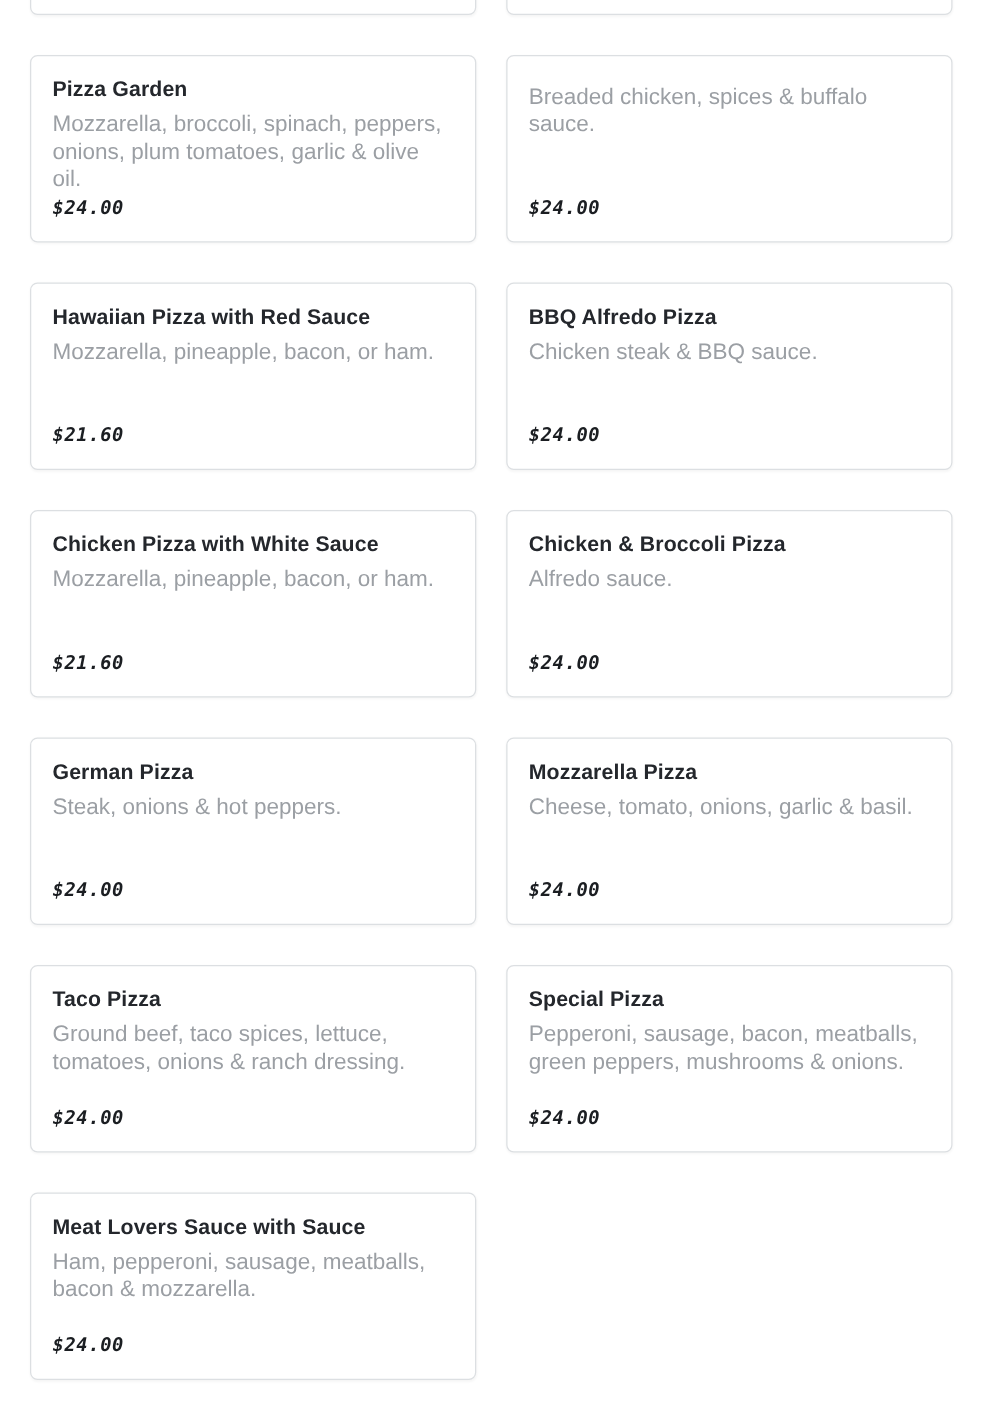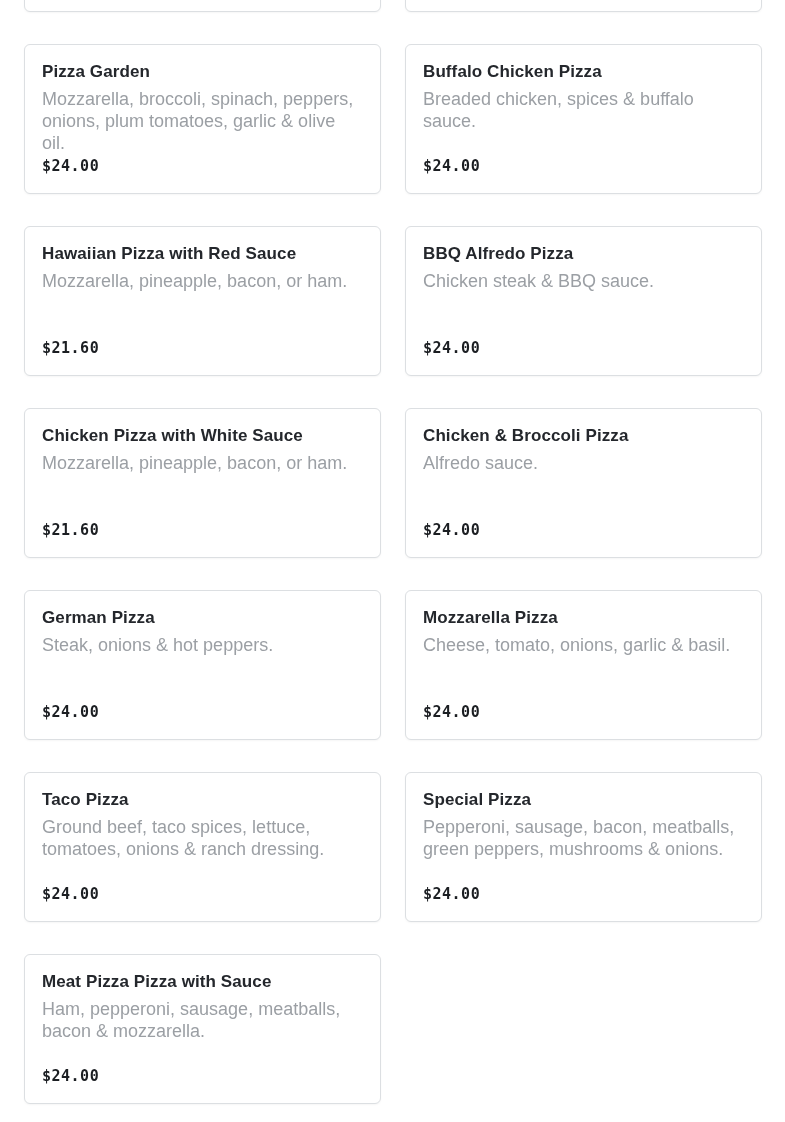--- a/index.html
+++ b/index.html
@@ -50,38 +50,38 @@
     line-height: 22px;
     color: var(--item-description);
   }
   .card-price {
     margin-top: auto;
     font-family: "DejaVu Sans Mono", "Liberation Mono", monospace;
     font-size: 15px;
     font-weight: 700;
     letter-spacing: 0.5px;
     color: var(--item-price);
+    font-style: italic;
   }
 </style>
 </head>
 <body>
 
 <div class="menu-grid" id="menu-grid">
 
   <div class="card partial"></div>
   <div class="card partial"></div>
 
   <div class="card">
     <div class="card-title">Pizza Garden</div>
     <div class="card-desc">Mozzarella, broccoli, spinach, peppers, onions, plum tomatoes, garlic &amp; olive oil.</div>
     <div class="card-price">$24.00</div>
   </div>
 
   <div class="card">
-    <div class="card-title">Buffalo Chicken Pizza</div>
     <div class="card-desc">Breaded chicken, spices &amp; buffalo sauce.</div>
     <div class="card-price">$24.00</div>
   </div>
 
   <div class="card">
     <div class="card-title">Hawaiian Pizza with Red Sauce</div>
     <div class="card-desc">Mozzarella, pineapple, bacon, or ham.</div>
     <div class="card-price">$21.60</div>
   </div>
 
@@ -121,18 +121,18 @@
     <div class="card-price">$24.00</div>
   </div>
 
   <div class="card">
     <div class="card-title">Special Pizza</div>
     <div class="card-desc">Pepperoni, sausage, bacon, meatballs, green peppers, mushrooms &amp; onions.</div>
     <div class="card-price">$24.00</div>
   </div>
 
   <div class="card">
-    <div class="card-title">Meat Pizza Pizza with Sauce</div>
+    <div class="card-title">Meat Lovers Sauce with Sauce</div>
     <div class="card-desc">Ham, pepperoni, sausage, meatballs, bacon &amp; mozzarella.</div>
     <div class="card-price">$24.00</div>
   </div>
 
 </div>
 
 </body></html>

